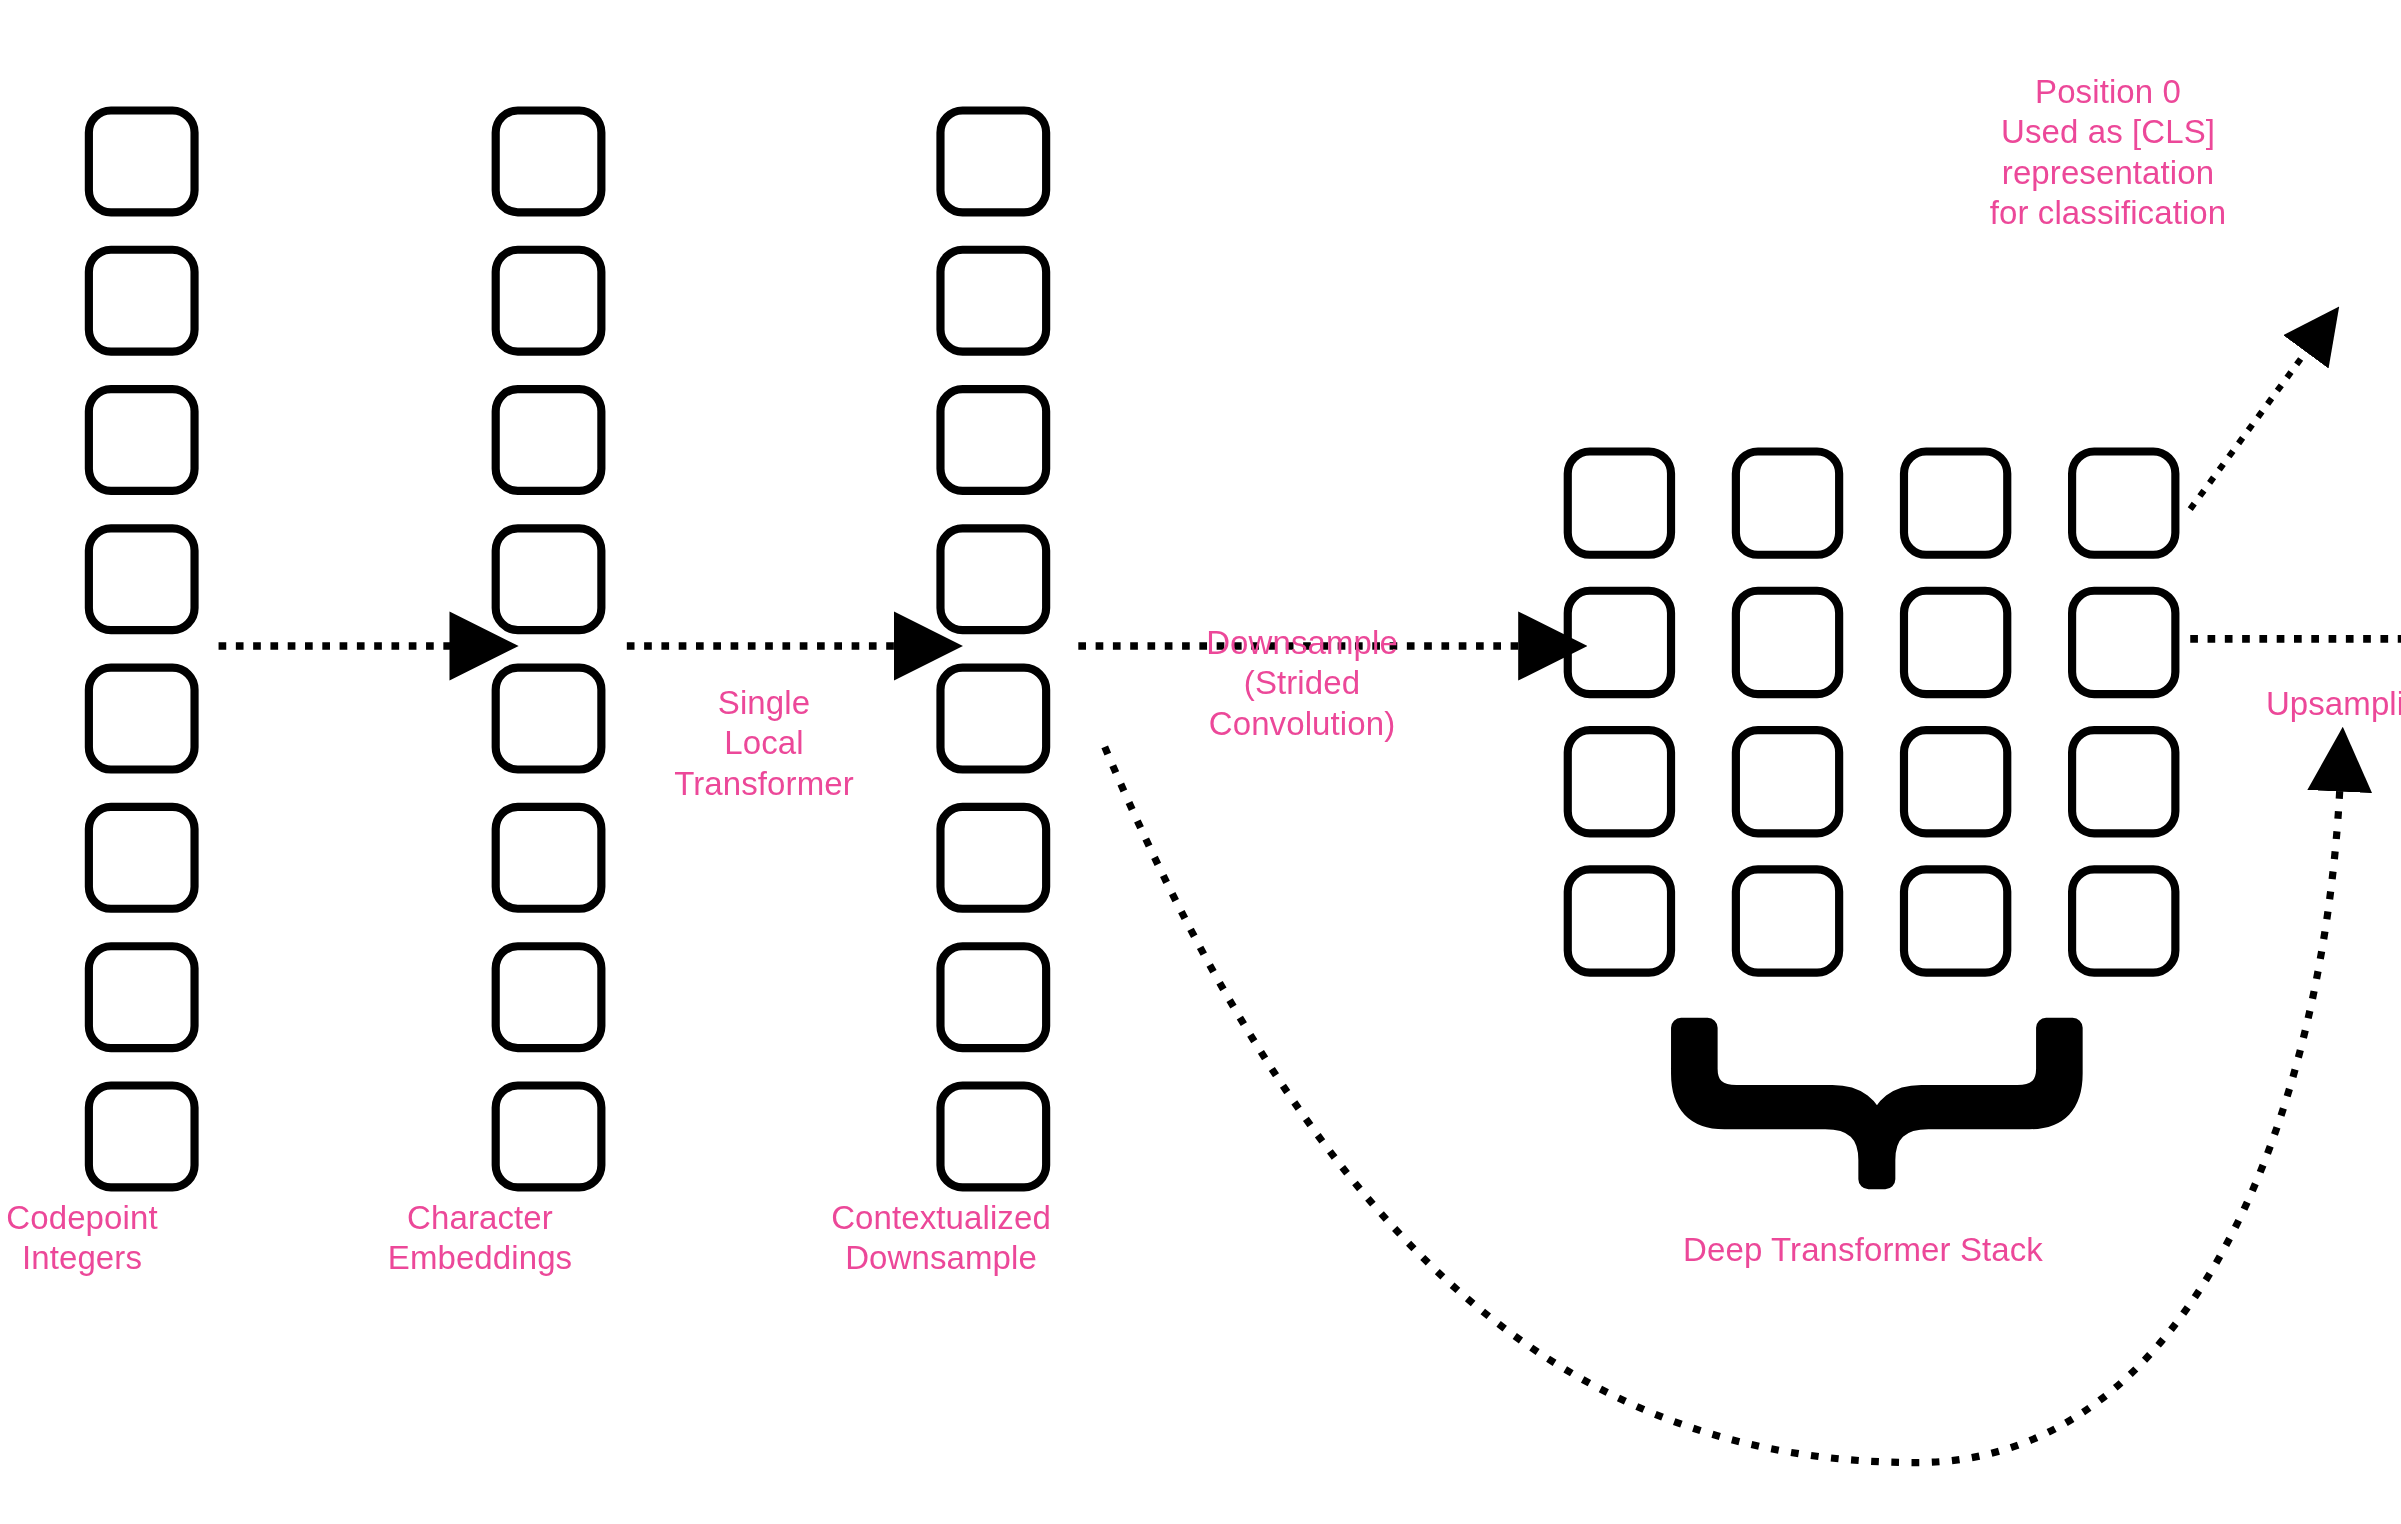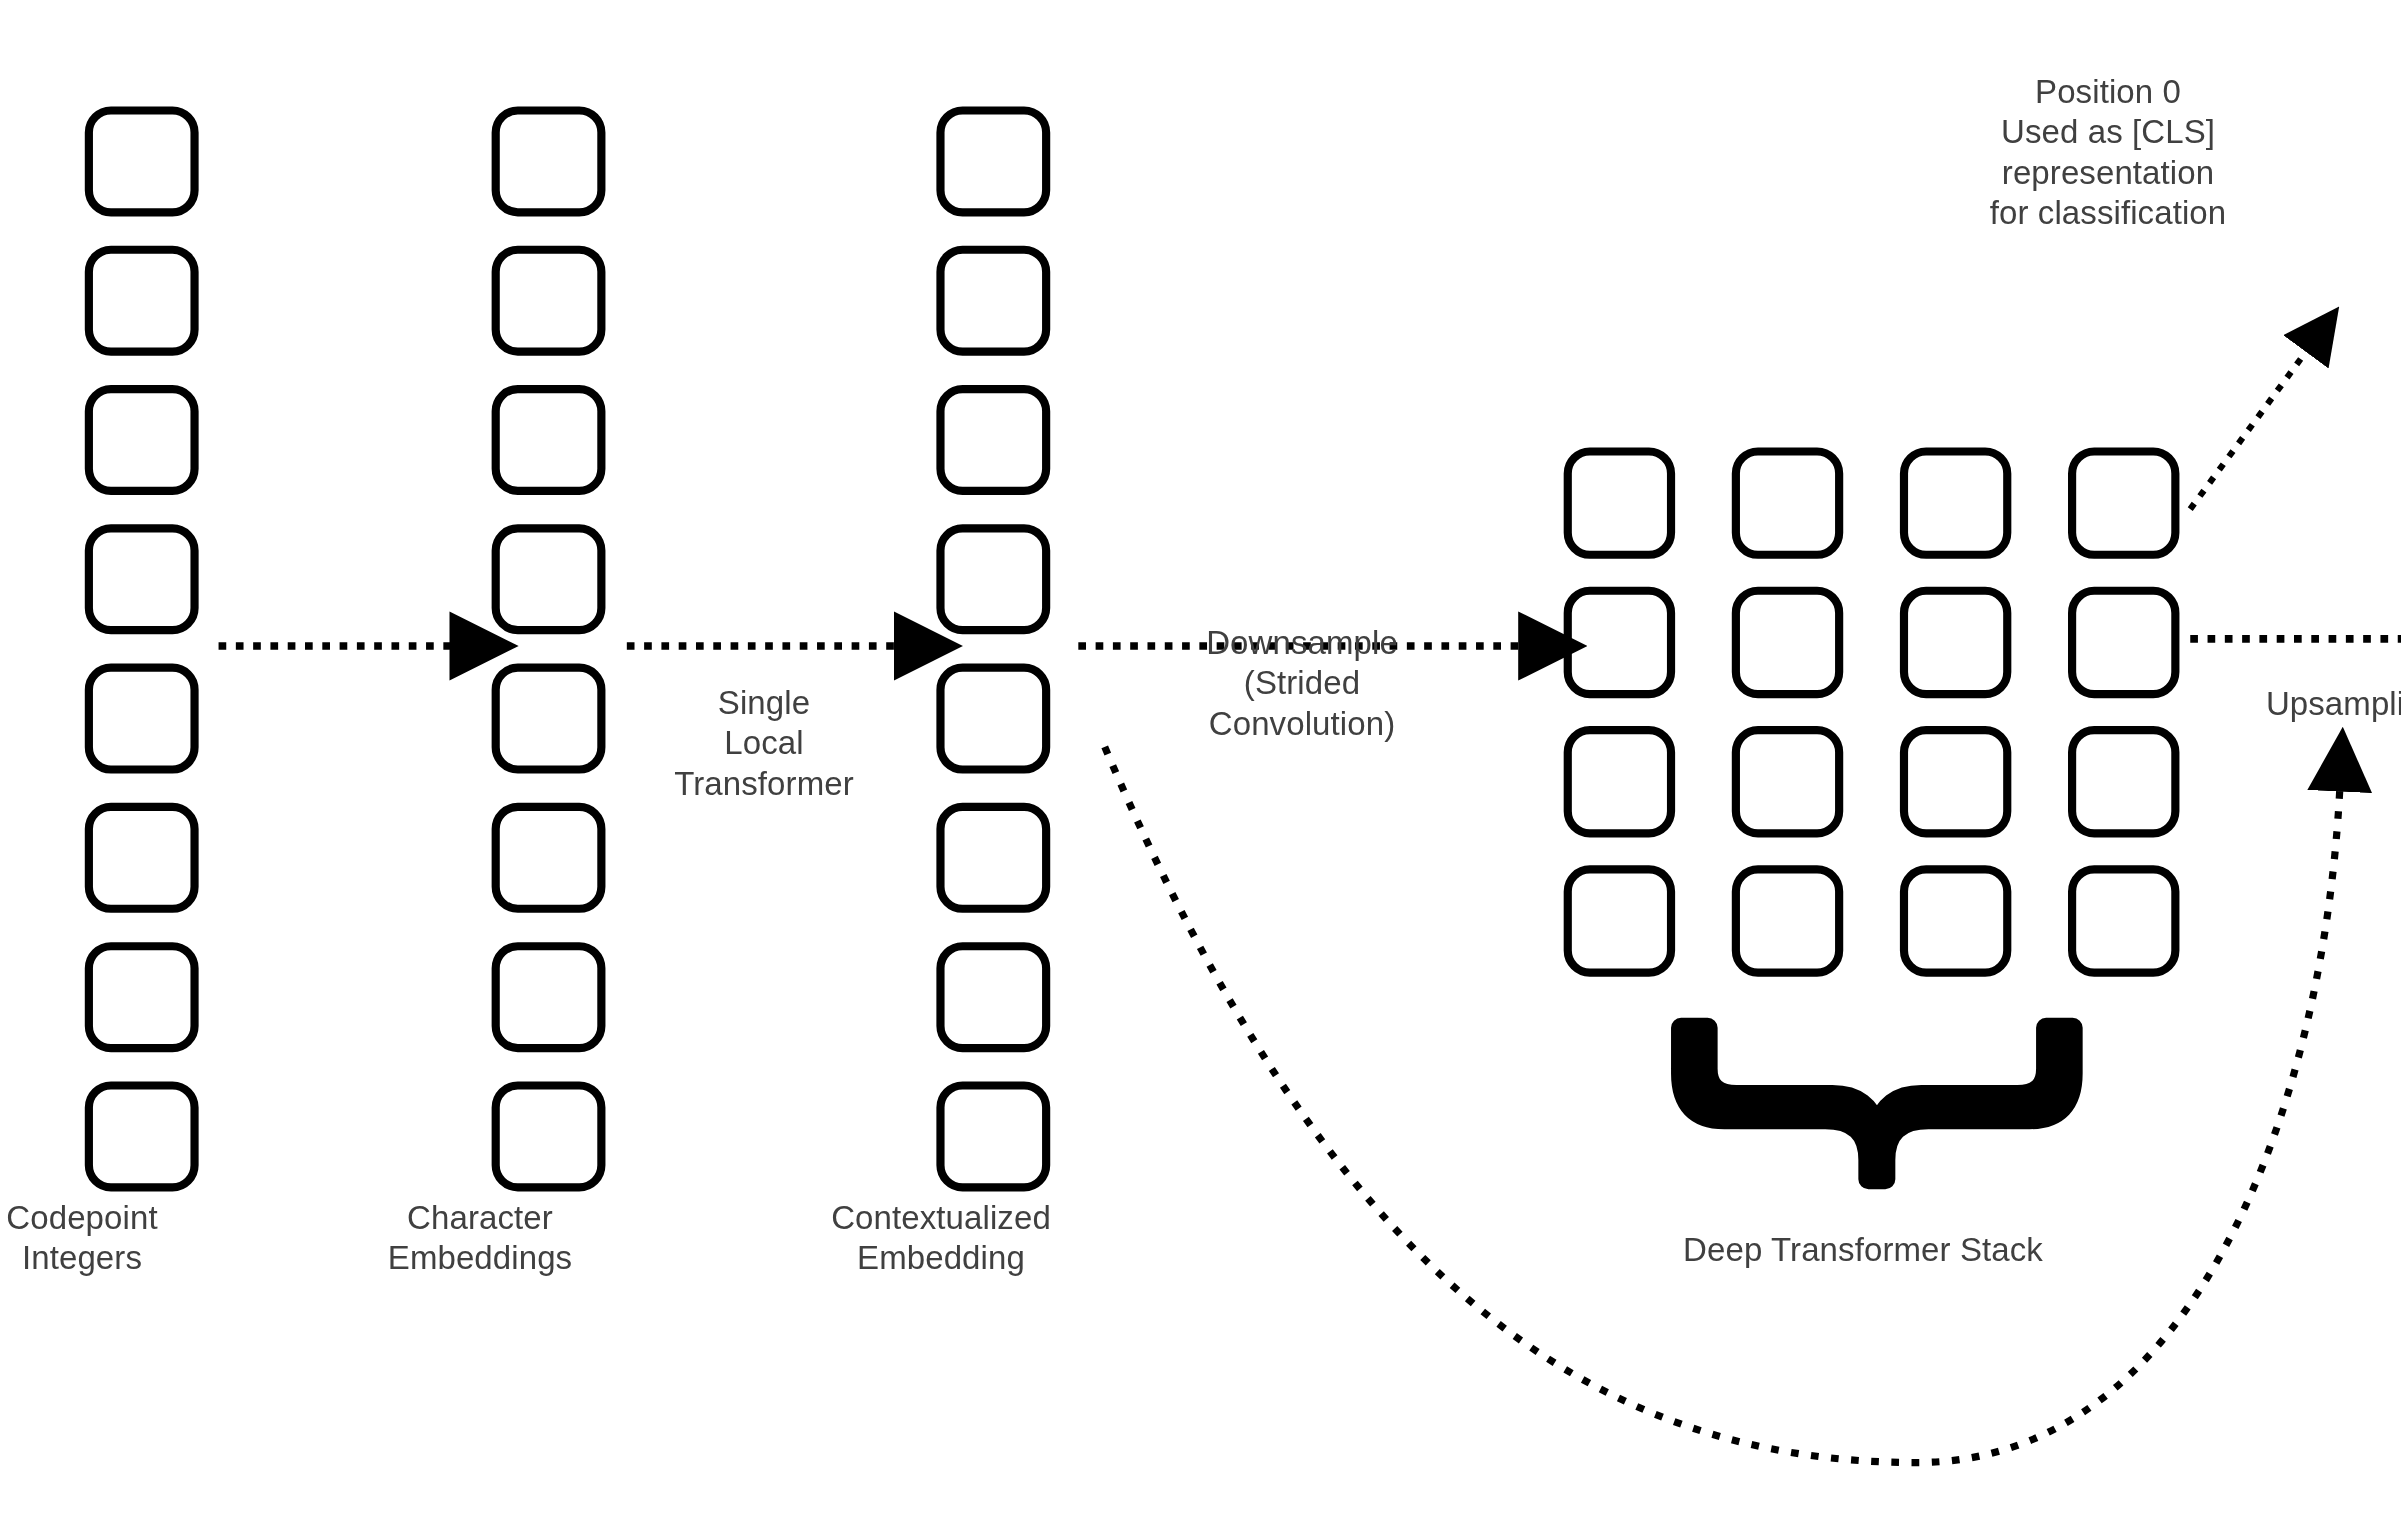--- a/index.html
+++ b/index.html
@@ -1,19 +1,19 @@
 <!DOCTYPE html>
 <html style="font-size:7.7px"><head>
 <meta charset="utf-8">
 <style>
   html,body{margin:0;padding:0;background:#ffffff;}
   body{font-family:"Liberation Sans","DejaVu Sans",sans-serif;}
   #stage{position:relative;width:3307px;height:1525px;background:#ffffff;overflow:hidden;}
   #svgroot{position:absolute;left:0;top:0;width:3307px;height:1525px;}
-  .lbl{position:absolute;color:#404040;font-size:33px;line-height:1.22;text-align:center;white-space:pre-line;letter-spacing:0.1px;}
+  .lbl{position:absolute;color:#ec4899;font-size:33px;line-height:1.22;text-align:center;white-space:pre-line;letter-spacing:0.1px;}
 </style>
 </head>
 <body>
 
 <div id="stage">
 
   <svg id="svgroot" viewBox="0 0 6885 3175" xmlns="http://www.w3.org/2000/svg">
     <defs>
       <marker id="ahead" markerWidth="9" markerHeight="9" refX="1.2" refY="4.5" orient="auto" markerUnits="strokeWidth">
         <path d="M0,0 L9,4.5 L0,9 z" fill="#000"></path>
@@ -87,21 +87,21 @@
         <path d="M 2300 1555 C 2760 2640 3300 3045 3990 3045 C 4570 3045 4840 2300 4872 1630" fill="none" stroke="#000" stroke-width="15" stroke-dasharray="16 26" marker-end="url(#ahead)"></path>
         <path d="M 3500 2140 L 3500 2235 Q 3500 2330 3590 2330 L 3800 2330 Q 3890 2330 3890 2415 L 3890 2455 L 3925 2455 L 3925 2415 Q 3925 2330 4015 2330 L 4225 2330 Q 4315 2330 4315 2235 L 4315 2140 L 4260 2140 L 4260 2225 Q 4260 2280 4200 2280 L 4000 2280 Q 3925 2280 3908 2350 Q 3890 2280 3815 2280 L 3615 2280 Q 3555 2280 3555 2225 L 3555 2140 Z" fill="#000" stroke="#000" stroke-width="42" stroke-linejoin="round"></path>
       </g>
   </svg>
 
   <div class="lbl" style="left:-62px;top:1198px;width:288px;">Codepoint
 Integers</div>
   <div class="lbl" style="left:336px;top:1198px;width:288px;">Character
 Embeddings</div>
   <div class="lbl" style="left:768px;top:1198px;width:346px;">Contextualized
-Embedding</div>
+Downsample</div>
 
   <div class="lbl" style="left:1551px;top:1230px;width:624px;">Deep Transformer Stack</div>
 
   <div class="lbl" style="left:639px;top:683px;width:250px;">Single
 Local
 Transformer</div>
   <div class="lbl" style="left:1153px;top:623px;width:298px;">Downsample
 (Strided
 Convolution)</div>
   <div class="lbl" style="left:2171px;top:684px;width:365px;">Upsampling</div>

